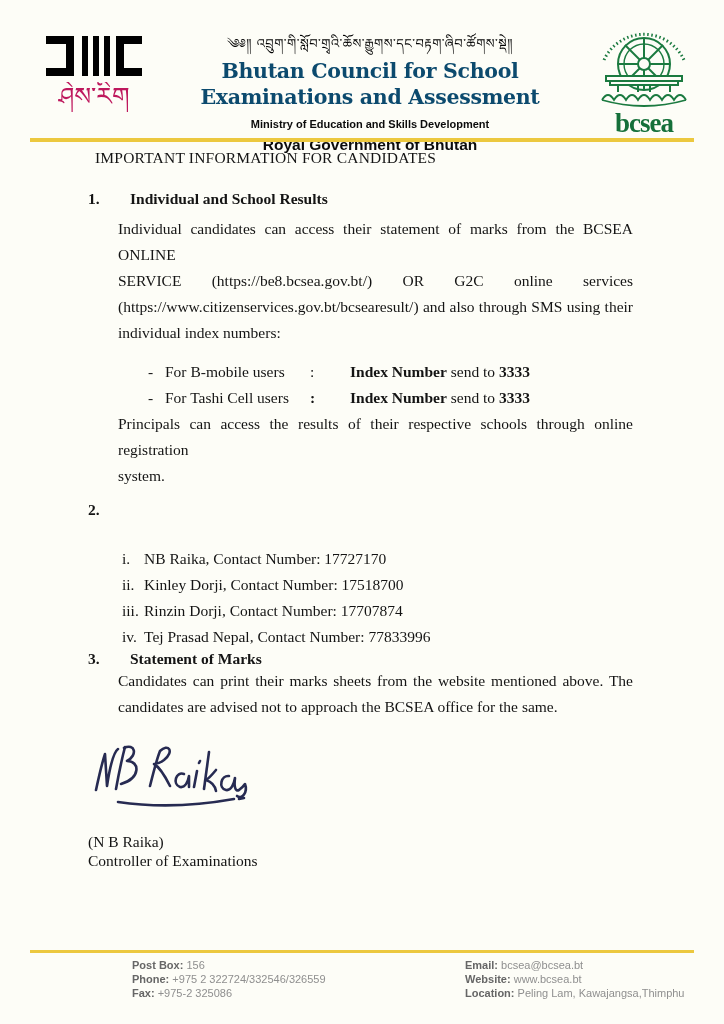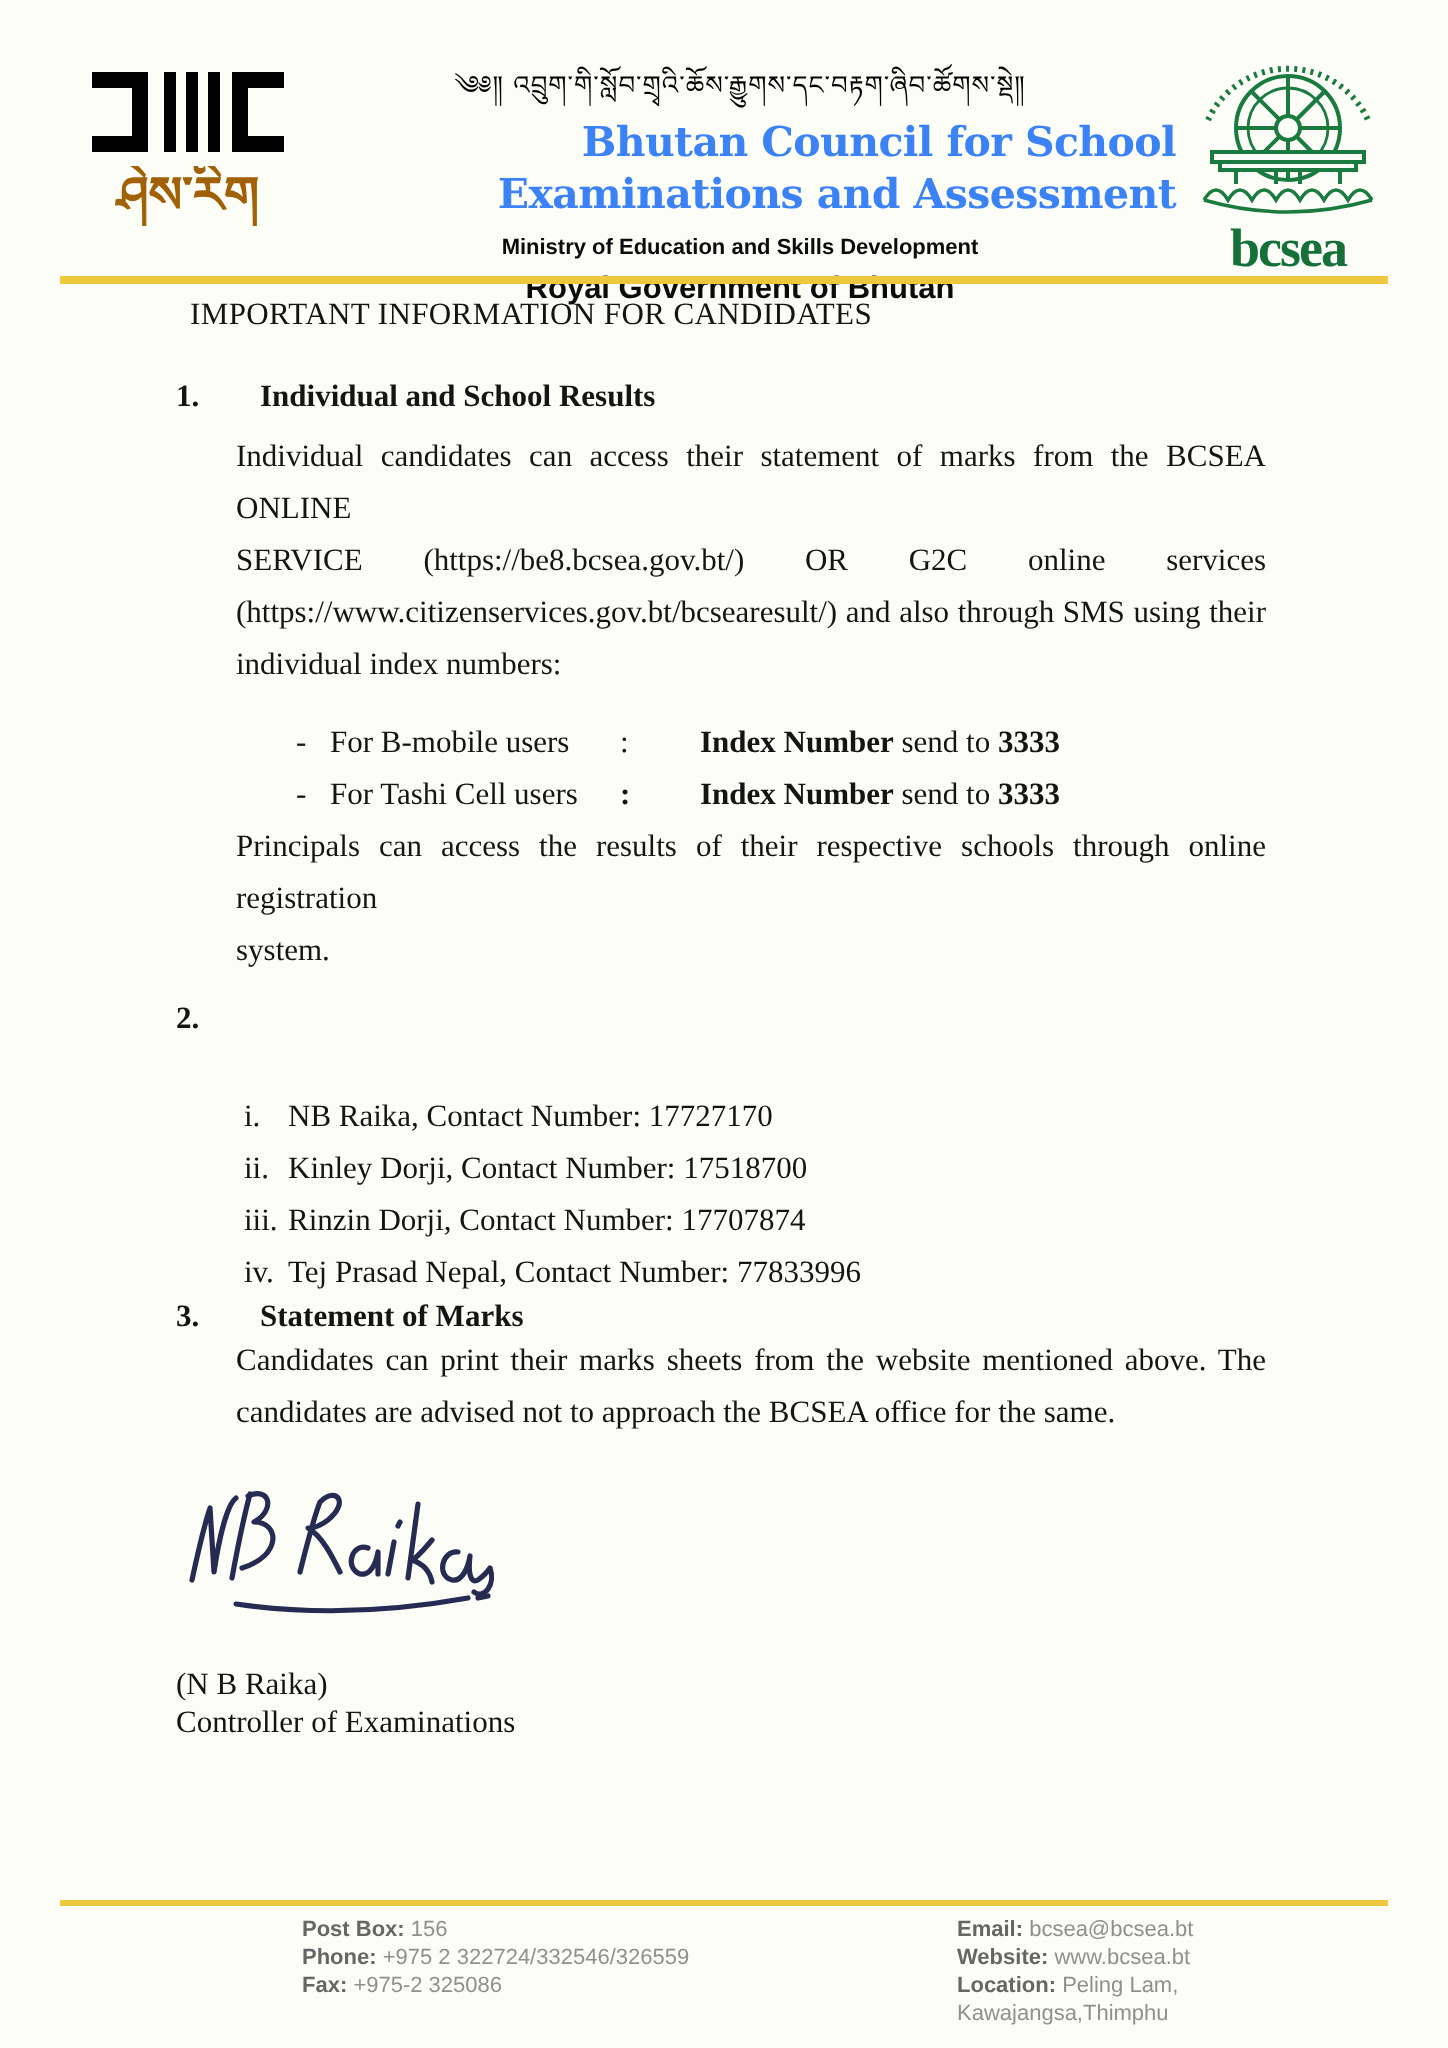--- a/index.html
+++ b/index.html
@@ -8,30 +8,30 @@
     position:relative; width:724px; height:1024px; margin:0 auto;
     background:#fdfdf7; color:#141414; overflow:hidden;
     font-family:"Liberation Serif", serif;
   }
 
   
   .header { display:flex; align-items:flex-start; padding:26px 24px 0 36px; }
   .left-logo { width:116px; text-align:center; margin-top:8px; }
   .left-logo .tib {
     font-family:"DejaVu Sans", sans-serif; font-size:25px; line-height:30px;
-    color:#a16207; font-weight:bold; white-space:nowrap; overflow:hidden; display:block;
+    color:#be185d; font-weight:normal; white-space:nowrap; overflow:hidden; display:block;
   }
   .head-center { flex:1; text-align:center; padding-top:6px; }
   .dzongkha {
     font-family:"DejaVu Sans", sans-serif; font-size:13px; line-height:24px;
     white-space:nowrap; overflow:hidden; letter-spacing:0.5px; color:#000;
   }
   .org-name {
     font-family:"DejaVu Serif", serif; font-weight:bold; font-size:20.5px;
-    line-height:26px; margin-top:2px; color:#3b82f6; letter-spacing:-0.3px;text-align:right;
+    line-height:26px; margin-top:2px; color:#0c4a6e; letter-spacing:-0.3px;
   }
   .ministry {
     font-family:"Liberation Sans", sans-serif; font-weight:bold; font-size:11px;
     line-height:22px; margin-top:3px; color:#0b0b0b;
   }
   .govt {
     font-family:"Liberation Sans", sans-serif; font-weight:bold; font-size:15.5px;
     line-height:20px; color:#0b0b0b;
   }
   .right-logo { width:112px; text-align:center; margin-top:-2px; }
@@ -65,21 +65,21 @@
 
   .contacts { margin:27px 0 0 34px; font-size:15.5px; line-height:26px; }
   .contact-row { display:flex; }
   .contact-num { width:22px; }
 
   .signature-block { margin:14px 0 0 0; }
   .signoff { font-size:15.5px; line-height:19px; margin-top:16px; }
 
   
   .footer-cols {
-    position:absolute; top:958px; left:151px; right:30px; display:flex;
+    position:absolute; top:958px; left:132px; right:30px; display:flex;
     font-family:"Liberation Sans", sans-serif; font-size:11px; line-height:14px;
     color:#8f8f8f;
     gap:32px;
   }
   .footer-col1 { width:301px; }
   .footer-row b { color:#666666; font-weight:bold; }
 </style>
 </head>
 <body>
 

